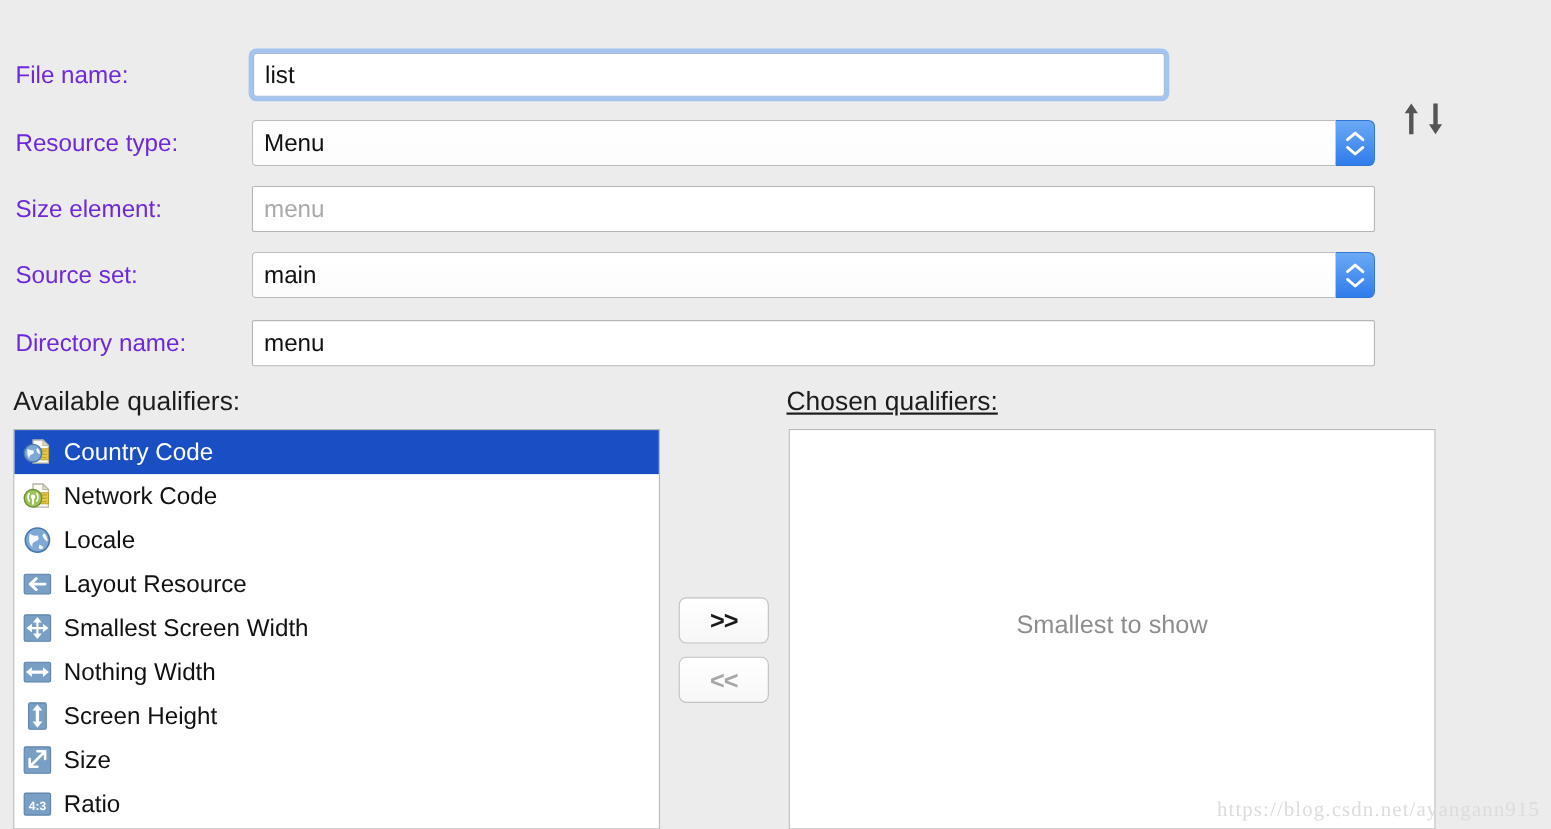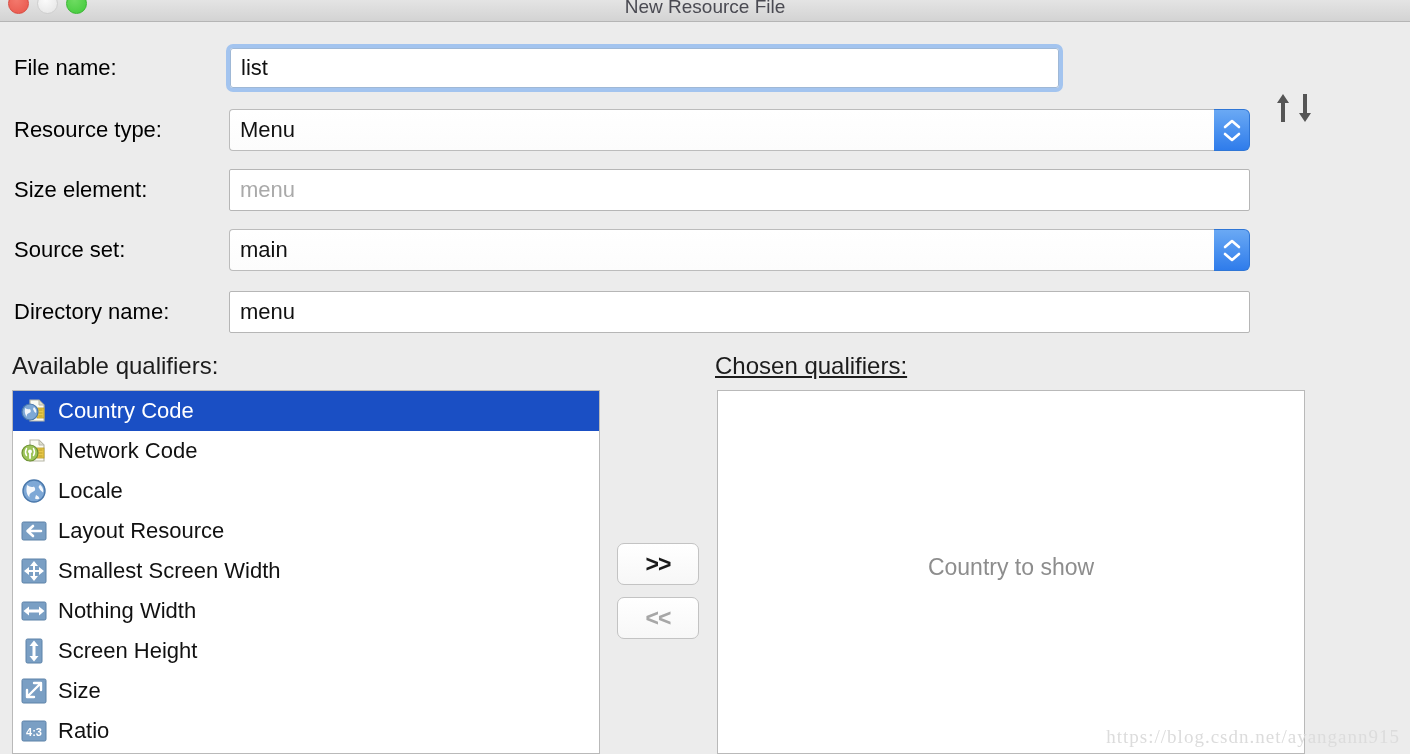--- a/index.html
+++ b/index.html
@@ -78,21 +78,21 @@
   .row.r2 { top: 142px; }
   .row.r3 { top: 202px; }
   .row.r4 { top: 264px; }
 
   .field-label {
     position: absolute;
     left: 14px;
     top: 50%;
     transform: translateY(-50%);
     font-size: 22px;
-    color: #000000;
+    color: #6d28d9;
     white-space: nowrap;
     text-align: center;
   }
 
   .input-wrap {
     position: absolute;
     left: 229px;
     top: 50%;
     transform: translateY(-50%);
     width: 1021px;
@@ -283,28 +283,20 @@
     letter-spacing: 1px;
     white-space: nowrap;
     margin-left: 12px;
   }
 </style>
 </head>
 <body>
 
 <div id="app">
 
-  <div class="titlebar">
-    <div class="traffic">
-      <div class="light close"></div>
-      <div class="light min"></div>
-      <div class="light zoom"></div>
-    </div>
-    <div class="title-text">New Resource File</div>
-  </div>
 
   <div class="form">
 
     <div class="row r0">
       <div class="field-label">File name:</div>
       <div class="input-wrap focused">
         <input class="text-input" type="text" value="list" style="">
       </div>
       <div class="sortarrows">
         <svg width="46" height="36" viewBox="0 0 46 36">
@@ -461,17 +453,17 @@
         <span>Ratio</span>
       </div>
     </div>
 
   <div class="arrow-buttons">
     <button class="arrow-btn">&gt;&gt;</button>
     <button class="arrow-btn disabled">&lt;&lt;</button>
   </div>
 
   <div class="chosen-panel">
-    <div class="empty-text">Country to show</div>
+    <div class="empty-text">Smallest to show</div>
   </div>
 
   <div class="watermark">https://blog.csdn.net/ayangann915</div>
 </div>
 
 </body></html>

